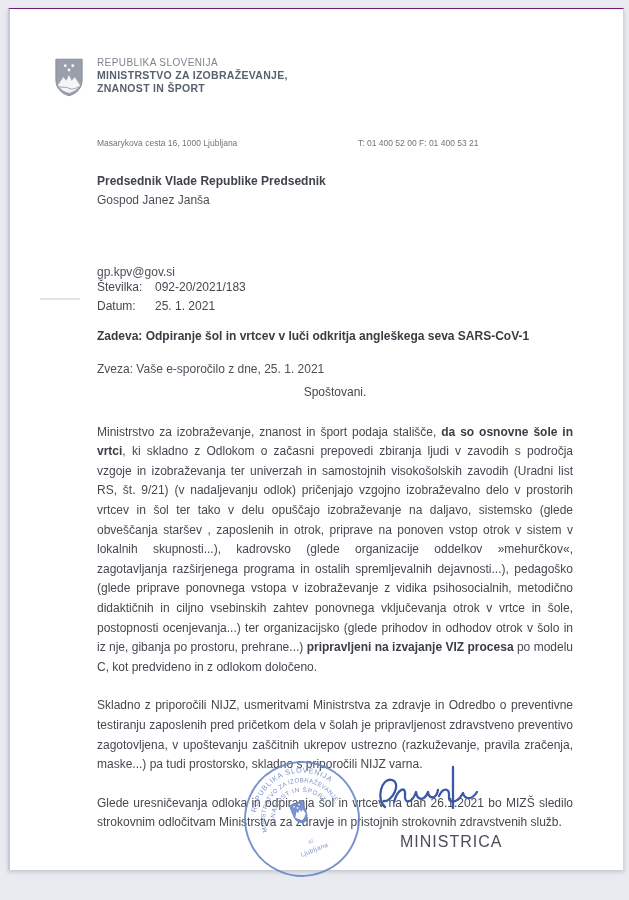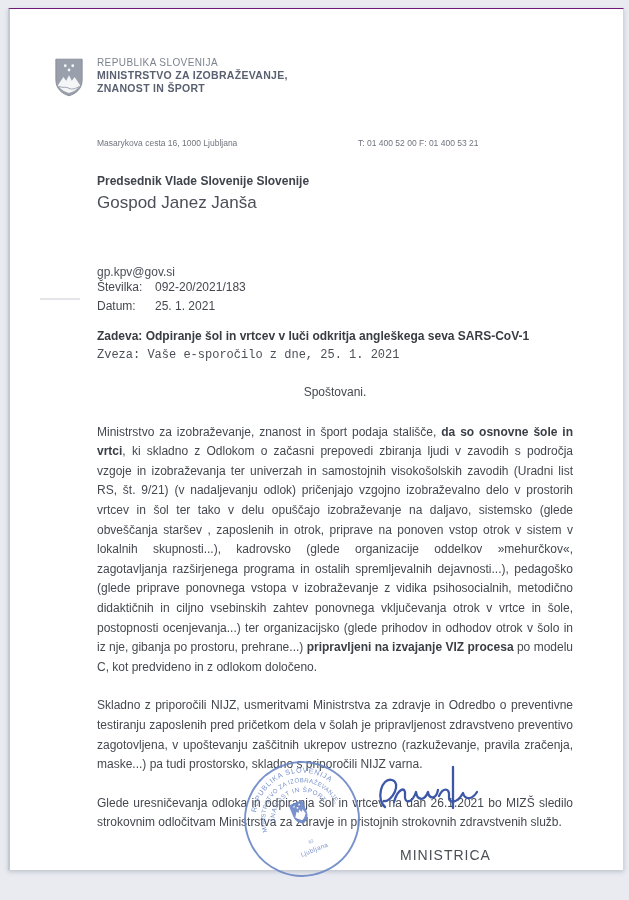--- a/index.html
+++ b/index.html
@@ -18,30 +18,30 @@
   }
   
   .coa{position:absolute;left:44px;top:48px;width:30px;height:40px;}
   .lh-text{position:absolute;left:87px;top:47px;}
   .lh-country{font-size:10px;color:#7d838e;letter-spacing:.4px;line-height:13px;}
   .lh-min{font-size:10.5px;font-weight:bold;color:#596070;letter-spacing:.3px;line-height:13px;}
   .addr{position:absolute;left:87px;top:129px;font-size:8.5px;color:#6f747e;text-align:right;}
   .phone{position:absolute;left:348px;top:129px;font-size:8.5px;color:#6f747e;}
   
   .r-title{position:absolute;left:87px;top:165px;font-size:12px;font-weight:bold;color:#3f434b;}
-  .r-name{position:absolute;left:87px;top:184px;font-size:17px;color:#4b4f57;}
+  .r-name{position:absolute;left:87px;top:184px;font-size:12px;color:#4b4f57;}
   .r-email{position:absolute;left:87px;top:219px;font-size:12px;color:#4b4f57;margin-top:37px;}
   
   .ref{position:absolute;left:87px;top:269px;font-size:12px;color:#45494f;}
   .ref-row{display:flex;line-height:18.5px;}
   .ref-row .lbl{width:58px;}
   
   .subject{position:absolute;left:87px;top:318px;font-size:12px;}
   .zadeva{font-weight:bold;color:#383c43;line-height:18px;}
-  .zveza{color:#4b4f57;line-height:18px;margin-top:1px;font-family:Liberation Mono, monospace;}
+  .zveza{color:#4b4f57;line-height:18px;margin-top:15px;}
   
   .letter-body{
     position:absolute;left:87px;top:374px;width:476px;
     font-size:12px;line-height:19.6px;color:#44484f;text-align:justify;
   }
   .letter-body .salutation{margin:0 0 20px 0;text-align:center;}
   .letter-body p.para{margin:0 0 19px 0;}
   .letter-body .b{font-weight:bold;color:#3a3e45;}
   .fold{position:absolute;left:30px;top:289px;width:40px;height:2px;background:#e4e5e9;}
   
@@ -52,21 +52,21 @@
   .stamp text{fill:#6b87c6;}
   .stamp .arc1{font-size:9px;letter-spacing:1px;}
   .stamp .arc2{font-size:7.6px;letter-spacing:.4px;}
   .stamp .arc3{font-size:7.8px;letter-spacing:.8px;}
   .stamp .num{font-size:5.5px;}
   .stamp .city{font-size:8px;letter-spacing:.5px;}
   
   .sigblock{position:absolute;left:360px;top:752px;width:200px;}
   .sig-svg{display:block;margin-left:5px;width:110px;height:60px;}
   .sig-name{font-size:13px;color:#494d55;margin-top:0px;}
-  .sig-role{font-size:14px;color:#4a4e56;letter-spacing:1px;margin-top:26px;margin-left:30px;}
+  .sig-role{font-size:16px;color:#4a4e56;letter-spacing:1px;margin-top:12px;margin-left:30px;}
 </style>
 </head>
 <body>
 
 <div class="page">
 
   <svg class="coa" viewBox="0 0 32 42">
     <path d="M2,2 H30 V24 C30,34 23,39 16,41 C9,39 2,34 2,24 Z" fill="#9aa0ab" stroke="#868c97" stroke-width="1"></path>
     <circle cx="12" cy="9" r="1.5" fill="#f4f5f7"></circle>
     <circle cx="20" cy="9" r="1.5" fill="#f4f5f7"></circle>
@@ -77,21 +77,21 @@
 
   <div class="lh-text">
     <div class="lh-country">REPUBLIKA SLOVENIJA</div>
     <div class="lh-min">MINISTRSTVO ZA IZOBRAŽEVANJE,</div>
     <div class="lh-min">ZNANOST IN ŠPORT</div>
   </div>
 
   <div class="addr">Masarykova cesta 16, 1000 Ljubljana</div>
   <div class="phone">T: 01 400 52 00  F: 01 400 53 21</div>
 
-  <div class="r-title">Predsednik Vlade Slovenije Slovenije</div>
+  <div class="r-title">Predsednik Vlade Republike Predsednik</div>
   <div class="r-name">Gospod Janez Janša</div>
   <div class="r-email">gp.kpv@gov.si</div>
 
   <div class="fold"></div>
 
   <div class="ref">
     <div class="ref-row">
       <span class="lbl">Številka:</span>
       <span>092-20/2021/183</span>
     </div>

